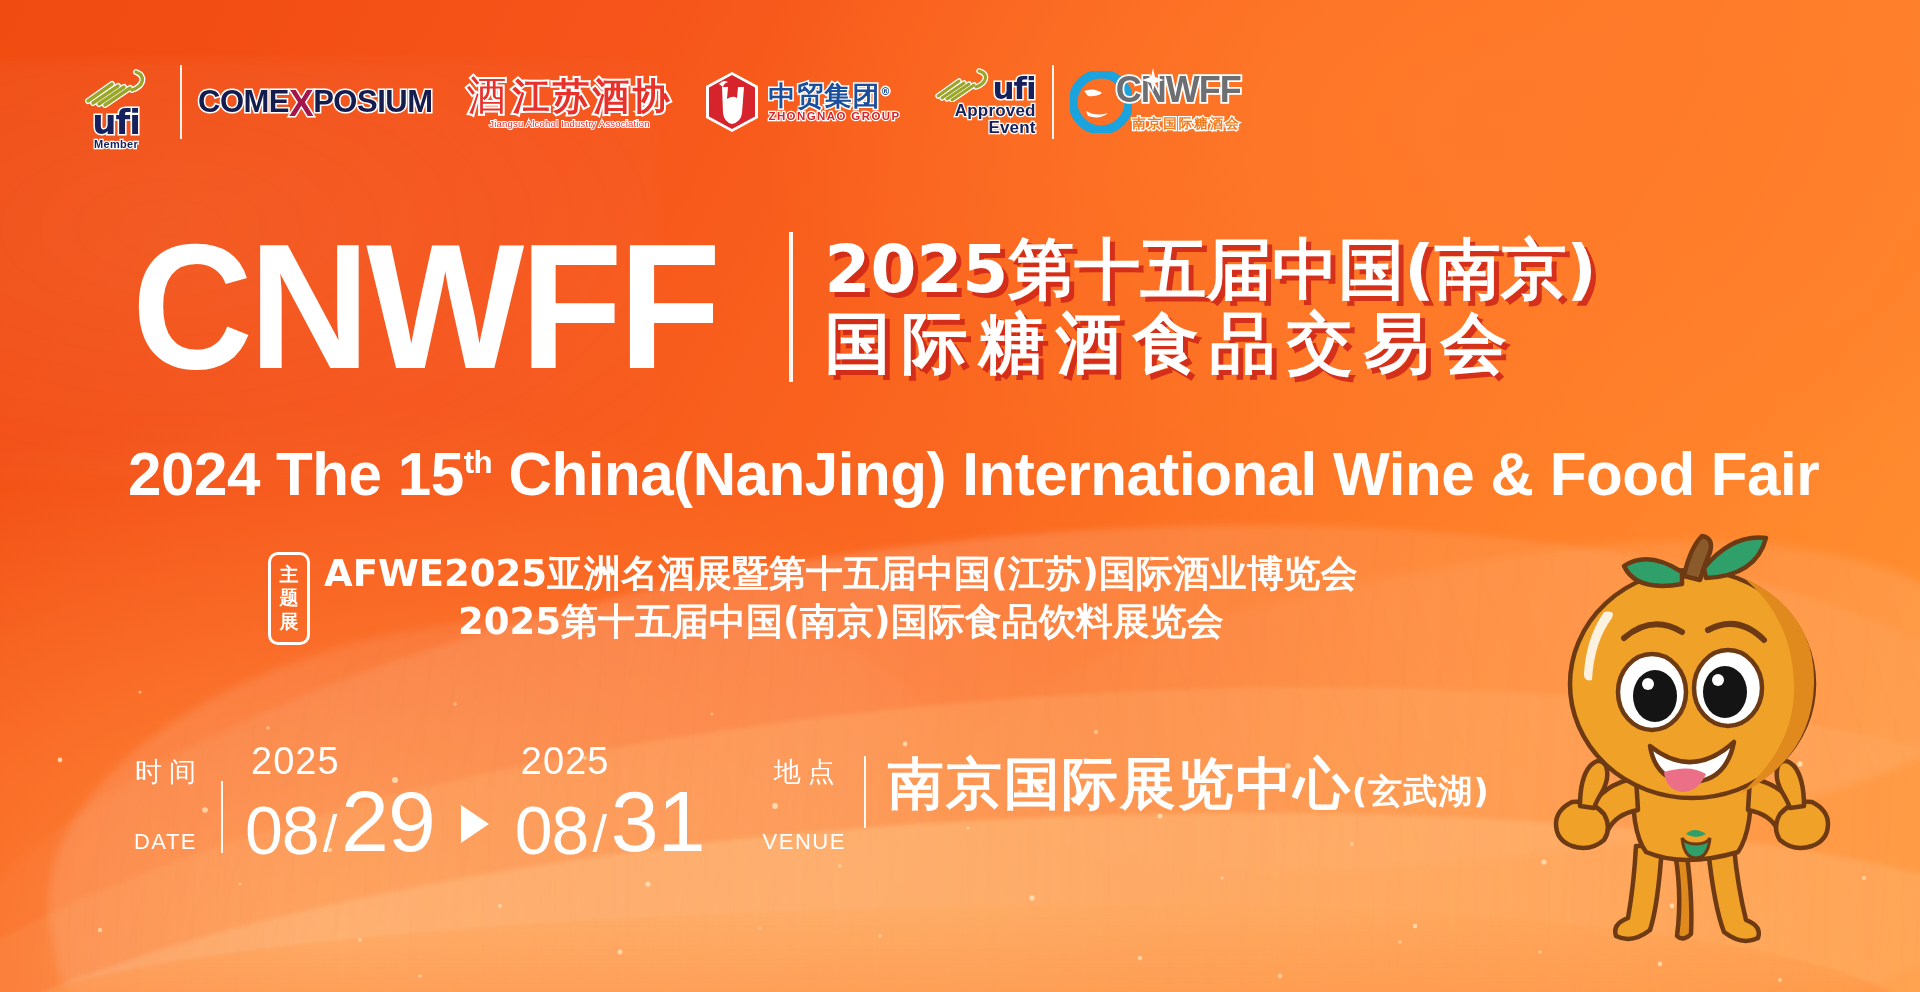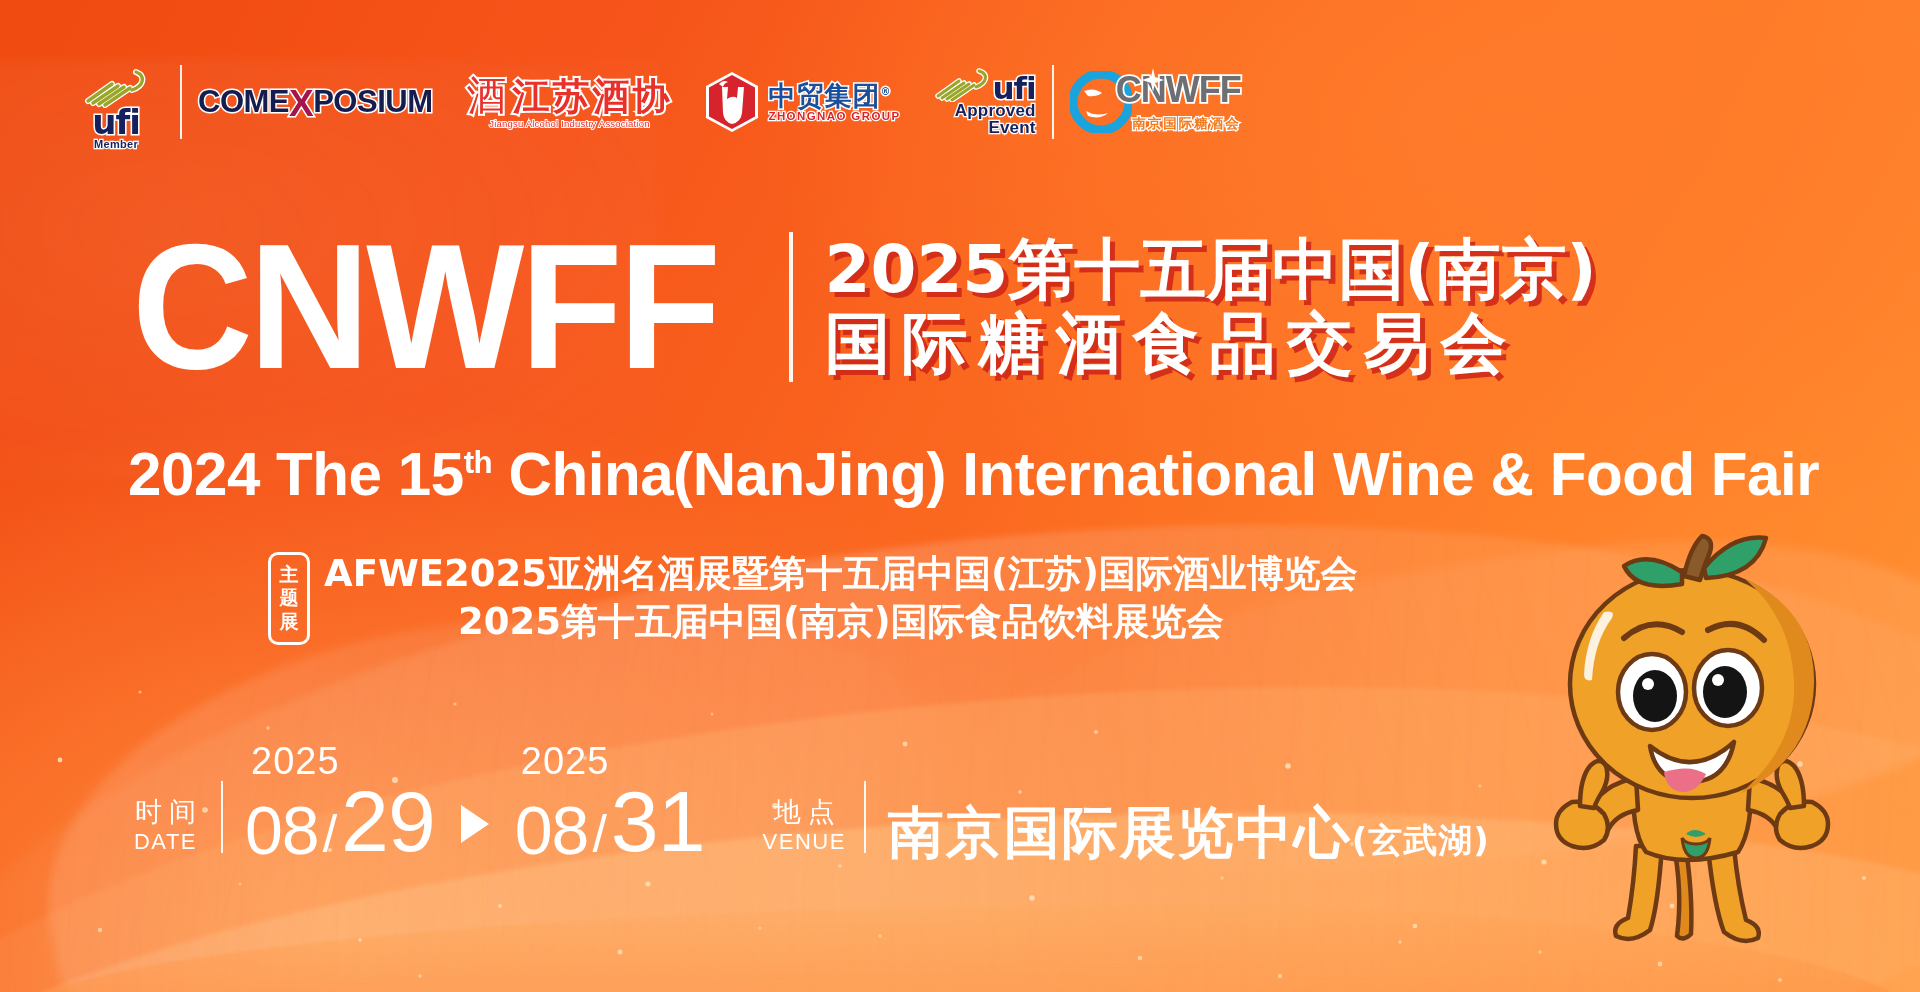--- a/index.html
+++ b/index.html
@@ -149,40 +149,40 @@
     font-family:"DejaVu Sans", sans-serif; font-size:19px; font-weight:bold; line-height:1.15;
   }
   .theme-lines{ display:flex; flex-direction:column; justify-content:center; gap:4px;align-items:center; }
   .theme-line{
     font-family:"DejaVu Sans","Liberation Sans", sans-serif; font-weight:bold;
     font-size:37px; color:#ffffff; line-height:1.2; white-space:nowrap;
   }
 
   
   .infobar{ position:absolute; left:128px; top:742px; display:flex; align-items:flex-end; }
-  .lbl{ display:flex; flex-direction:column; align-items:center; color:#fff; padding-bottom:6px; }
+  .lbl{ display:flex; flex-direction:column; align-items:center; color:#fff; padding-bottom:6px;gap:40px; }
   .lbl-cn{ font-family:"DejaVu Sans", sans-serif; font-size:27px; letter-spacing:7px;
            text-indent:7px; line-height:1.2; }
   .lbl-en{ font-family:Liberation Sans, sans-serif; font-size:22px; letter-spacing:1.5px;
            line-height:1.2; }
   .thin-div{ width:2px; height:72px; background:#fff; margin:0 22px 8px 18px; opacity:.95; }
 
   .dategrp{ display:flex; align-items:flex-end; }
   .dblock{ display:flex; flex-direction:column; align-items:flex-start; }
   .dyear{ font-family:"Liberation Sans", sans-serif; font-weight:300; font-size:38px; color:#fff;
           line-height:1; margin-bottom:2px; margin-left:6px; letter-spacing:1px; }
   .dmain{ display:flex; align-items:flex-end; color:#fff;
           font-family:"Liberation Sans", sans-serif; font-weight:300; line-height:.92; }
   .dmm{ font-size:68px; letter-spacing:-1px; }
   .dslash{ font-size:52px; margin:0 4px 2px 4px; font-weight:300; }
   .ddd{ font-size:86px; letter-spacing:-1px; }
   .arrow{ width:0;height:0; border-left:28px solid #fff; border-top:19px solid transparent;
           border-bottom:19px solid transparent; margin:0 26px 18px 26px; }
 
-  .venuegrp{ display:flex; align-items:flex-end; margin-left:58px; }
+  .venuegrp{ display:flex; margin-left:58px; }
   .venue-text{ display:flex; align-items:baseline; color:#fff;
                font-family:"DejaVu Sans","Liberation Sans", sans-serif; font-weight:bold; }
   .venue-main{ font-size:56px; letter-spacing:2px; line-height:1; }
   .venue-paren{ font-size:34px; letter-spacing:1px; line-height:1; }
 
   
   .mascot{ position:absolute; right:28px; bottom:6px; width:380px; height:470px; }
 </style>
 </head>
 <body>

